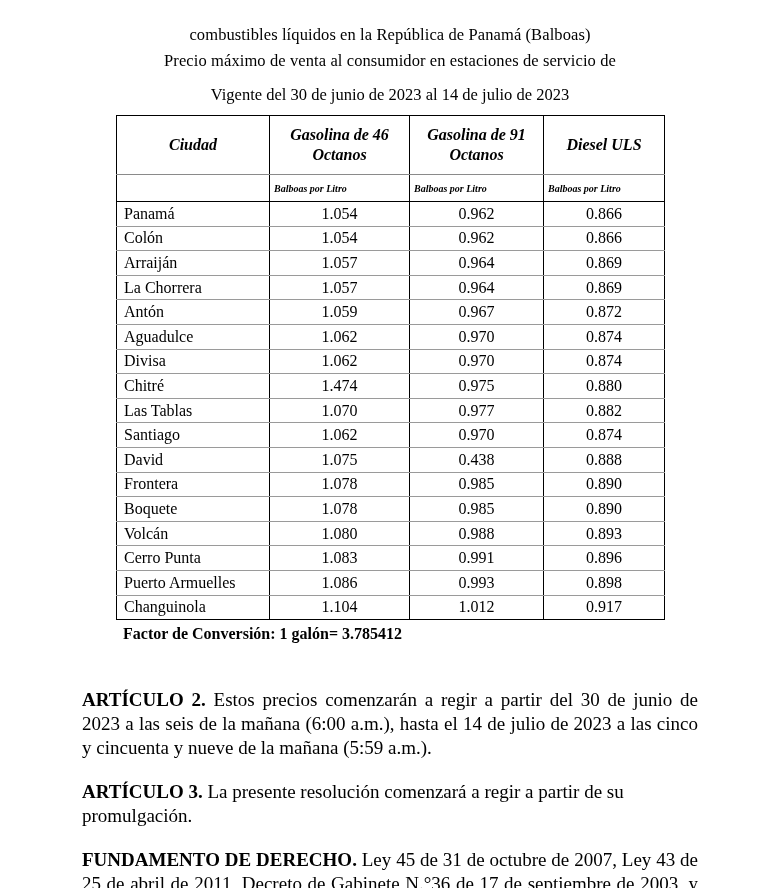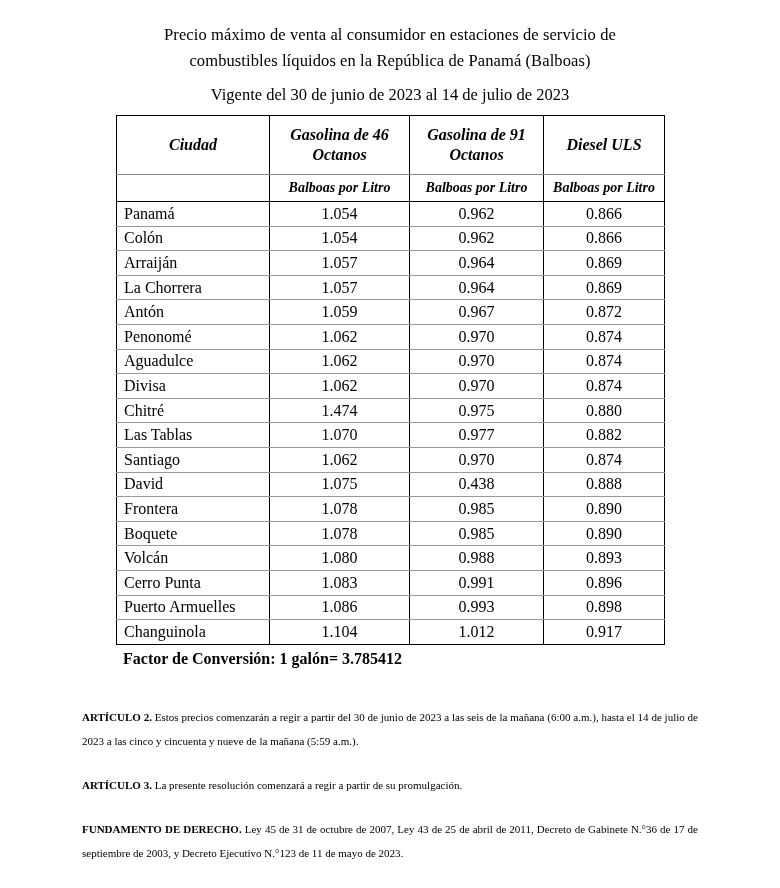--- a/index.html
+++ b/index.html
@@ -73,22 +73,22 @@
     padding: 2px 4px;
   }
   tr.head-main th:last-child { border-right: none; }
 
   
   tr.head-units td {
     border-right: 1.6px solid #000;
     border-bottom: 1.6px solid #000;
     font-style: italic;
     font-weight: bold;
-    font-size: 14px;
-    text-align: center;
+    font-size: 10px;
+    text-align: left;
     height: 24px;
     padding: 1px 4px;
   }
   tr.head-units td:last-child { border-right: none; }
   tr.head-units td.empty-cell { border-bottom: 1.6px solid #000; }
 
   
   tbody tr td {
     border-right: 1.6px solid #000;
     border-bottom: 1.05px solid #9a9a9a;
@@ -118,41 +118,41 @@
     font-weight: bold;
   }
 
   
   .body-text {
     margin: 0 auto;
     width: 616px;
     padding-top: 26px;
   }
   .para {
-    font-size: 11px;
+    font-size: 19px;
     line-height: 24px;
     text-align: justify;
     margin-bottom: 20px;
   }
   .para:last-child { margin-bottom: 0; }
   .para .lead {
     font-weight: bold;
   }
   .para.no-justify {
     text-align: left;
   }
 </style>
 </head>
 <body>
 
 <div class="page">
 
   <div class="title-block">
+    <div class="title-line">combustibles líquidos en la República de Panamá (Balboas)</div>
     <div class="title-line">Precio máximo de venta al consumidor en estaciones de servicio de</div>
-    <div class="title-line">combustibles líquidos en la República de Panamá (Balboas)</div>
     <div class="subtitle-line">Vigente del 30 de junio de 2023 al 14 de julio de 2023</div>
   </div>
 
   <div class="table-wrap">
     <table class="price-table">
       <colgroup>
         <col class="c-city">
           <col class="c-g95">
           <col class="c-g91">
           <col class="c-diesel">
@@ -196,26 +196,20 @@
             <td class="num-cell">0.964</td>
             <td class="num-cell">0.869</td>
           </tr>
           <tr>
             <td class="city-cell">Antón</td>
             <td class="num-cell">1.059</td>
             <td class="num-cell">0.967</td>
             <td class="num-cell">0.872</td>
           </tr>
           <tr>
-            <td class="city-cell">Penonomé</td>
-            <td class="num-cell">1.062</td>
-            <td class="num-cell">0.970</td>
-            <td class="num-cell">0.874</td>
-          </tr>
-          <tr>
             <td class="city-cell">Aguadulce</td>
             <td class="num-cell">1.062</td>
             <td class="num-cell">0.970</td>
             <td class="num-cell">0.874</td>
           </tr>
           <tr>
             <td class="city-cell">Divisa</td>
             <td class="num-cell">1.062</td>
             <td class="num-cell">0.970</td>
             <td class="num-cell">0.874</td>

